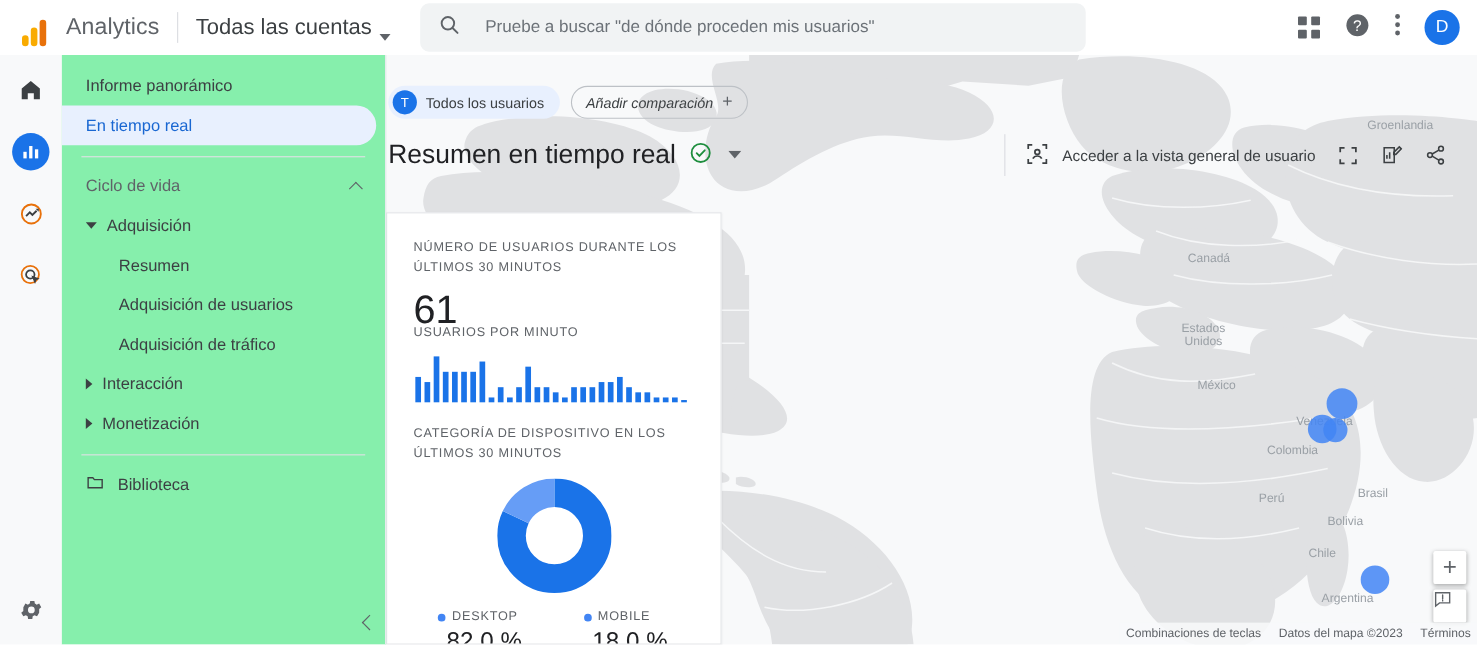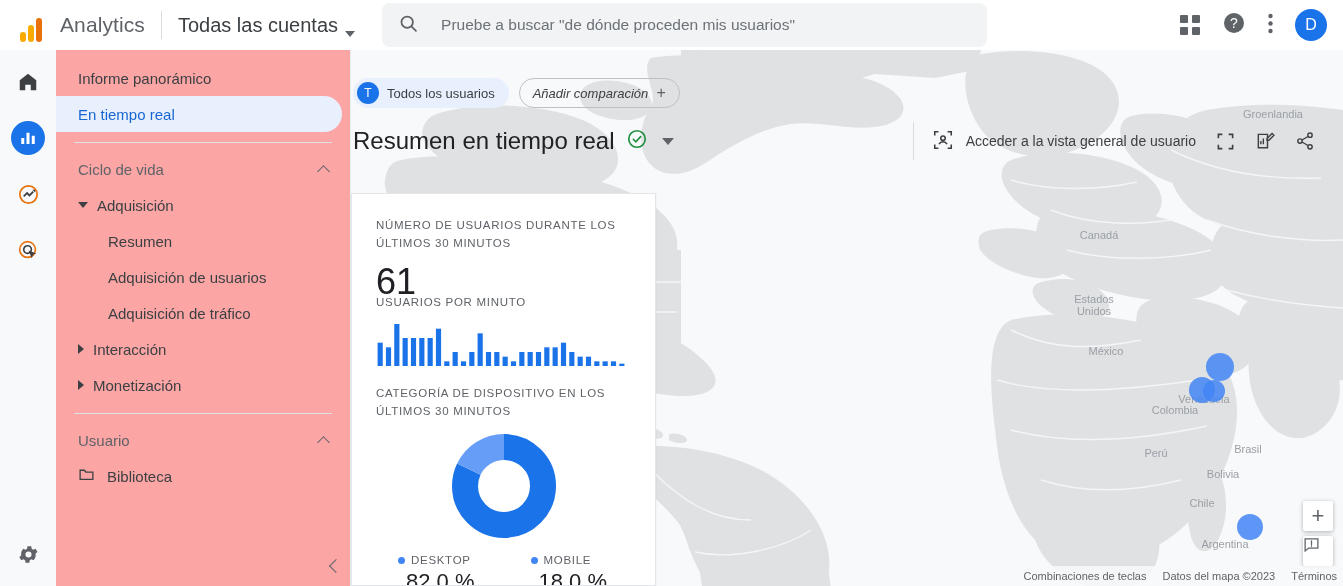--- a/index.html
+++ b/index.html
@@ -75,21 +75,21 @@
   }
   .rail-btn.active .pill {
     width: 34px; height: 34px; border-radius: 50%; background: #1a73e8;
     display: flex; align-items: center; justify-content: center;
   }
   .rail-gear { position: absolute; left: 0; bottom: 8px; }
 
   
   .sidebar {
     position: absolute; top: 50px; left: 56px; width: 295px; height: 536px;
-    background: #fca5a5; border-right: 1px solid #e8eaed; z-index: 25;
+    background: #86efac; border-right: 1px solid #e8eaed; z-index: 25;
     padding-top: 10px; overflow: hidden;
   }
   .nav-item {
     height: 36px; display: flex; align-items: center; cursor: pointer;
     font-size: 15px; color: #3c4043; border-radius: 0 18px 18px 0;
     margin-right: 8px; padding-left: 22px; white-space: nowrap;
   }
   .nav-item.sel { background: #e8f0fe; color: #1967d2; }
   .nav-item.lvl2 { padding-left: 36px; }
   .nav-item.lvl3 { padding-left: 52px; }
@@ -344,24 +344,20 @@
       <span class="tri right"></span>
       <span>Interacción</span>
     </div>
     <div class="nav-item lvl2b">
       <span class="tri right"></span>
       <span>Monetización</span>
     </div>
 
     <div class="nav-sep"></div>
 
-    <div class="nav-section">
-      <span>Usuario</span>
-      <span class="chev-up"></span>
-    </div>
     <div class="nav-item lvl2b">
       <span class="folder-ico">
         <svg width="17" height="17" viewBox="0 0 24 24">
             <path fill="none" stroke="#3c4043" stroke-width="1.8" d="M3 6h6l2 2.5h10V19H3z"></path>
           </svg>
       </span>
       <span>Biblioteca</span>
     </div>
 
     <div class="collapse-btn">
@@ -428,21 +424,21 @@
         <path d="M820 100 C860 120 910 130 970 128 M856 170 C900 186 950 192 992 190 M876 240 C920 252 960 256 992 258"></path>
       </g>
     </svg>
 
     <div>
       <div class="map-label" style="left:922px;top:58px;transform:translateX(-50%)">Groenlandia</div>
       <div class="map-label" style="left:748px;top:179px;transform:translateX(-50%)">Canadá</div>
       <div class="map-label" style="left:743px;top:243px;transform:translateX(-50%);white-space:pre-line">Estados
 Unidos</div>
       <div class="map-label" style="left:755px;top:295px;transform:translateX(-50%)">México</div>
-      <div class="map-label" style="left:853px;top:343px;transform:translateX(-50%)">Venezuela</div>
+      <div class="map-label" style="left:853px;top:327px;transform:translateX(-50%)">Venezuela</div>
       <div class="map-label" style="left:824px;top:354px;transform:translateX(-50%)">Colombia</div>
       <div class="map-label" style="left:805px;top:397px;transform:translateX(-50%)">Perú</div>
       <div class="map-label" style="left:897px;top:393px;transform:translateX(-50%)">Brasil</div>
       <div class="map-label" style="left:872px;top:418px;transform:translateX(-50%)">Bolivia</div>
       <div class="map-label" style="left:851px;top:447px;transform:translateX(-50%)">Chile</div>
       <div class="map-label" style="left:874px;top:488px;transform:translateX(-50%)">Argentina</div>
 
     </div>
 
     <div>

